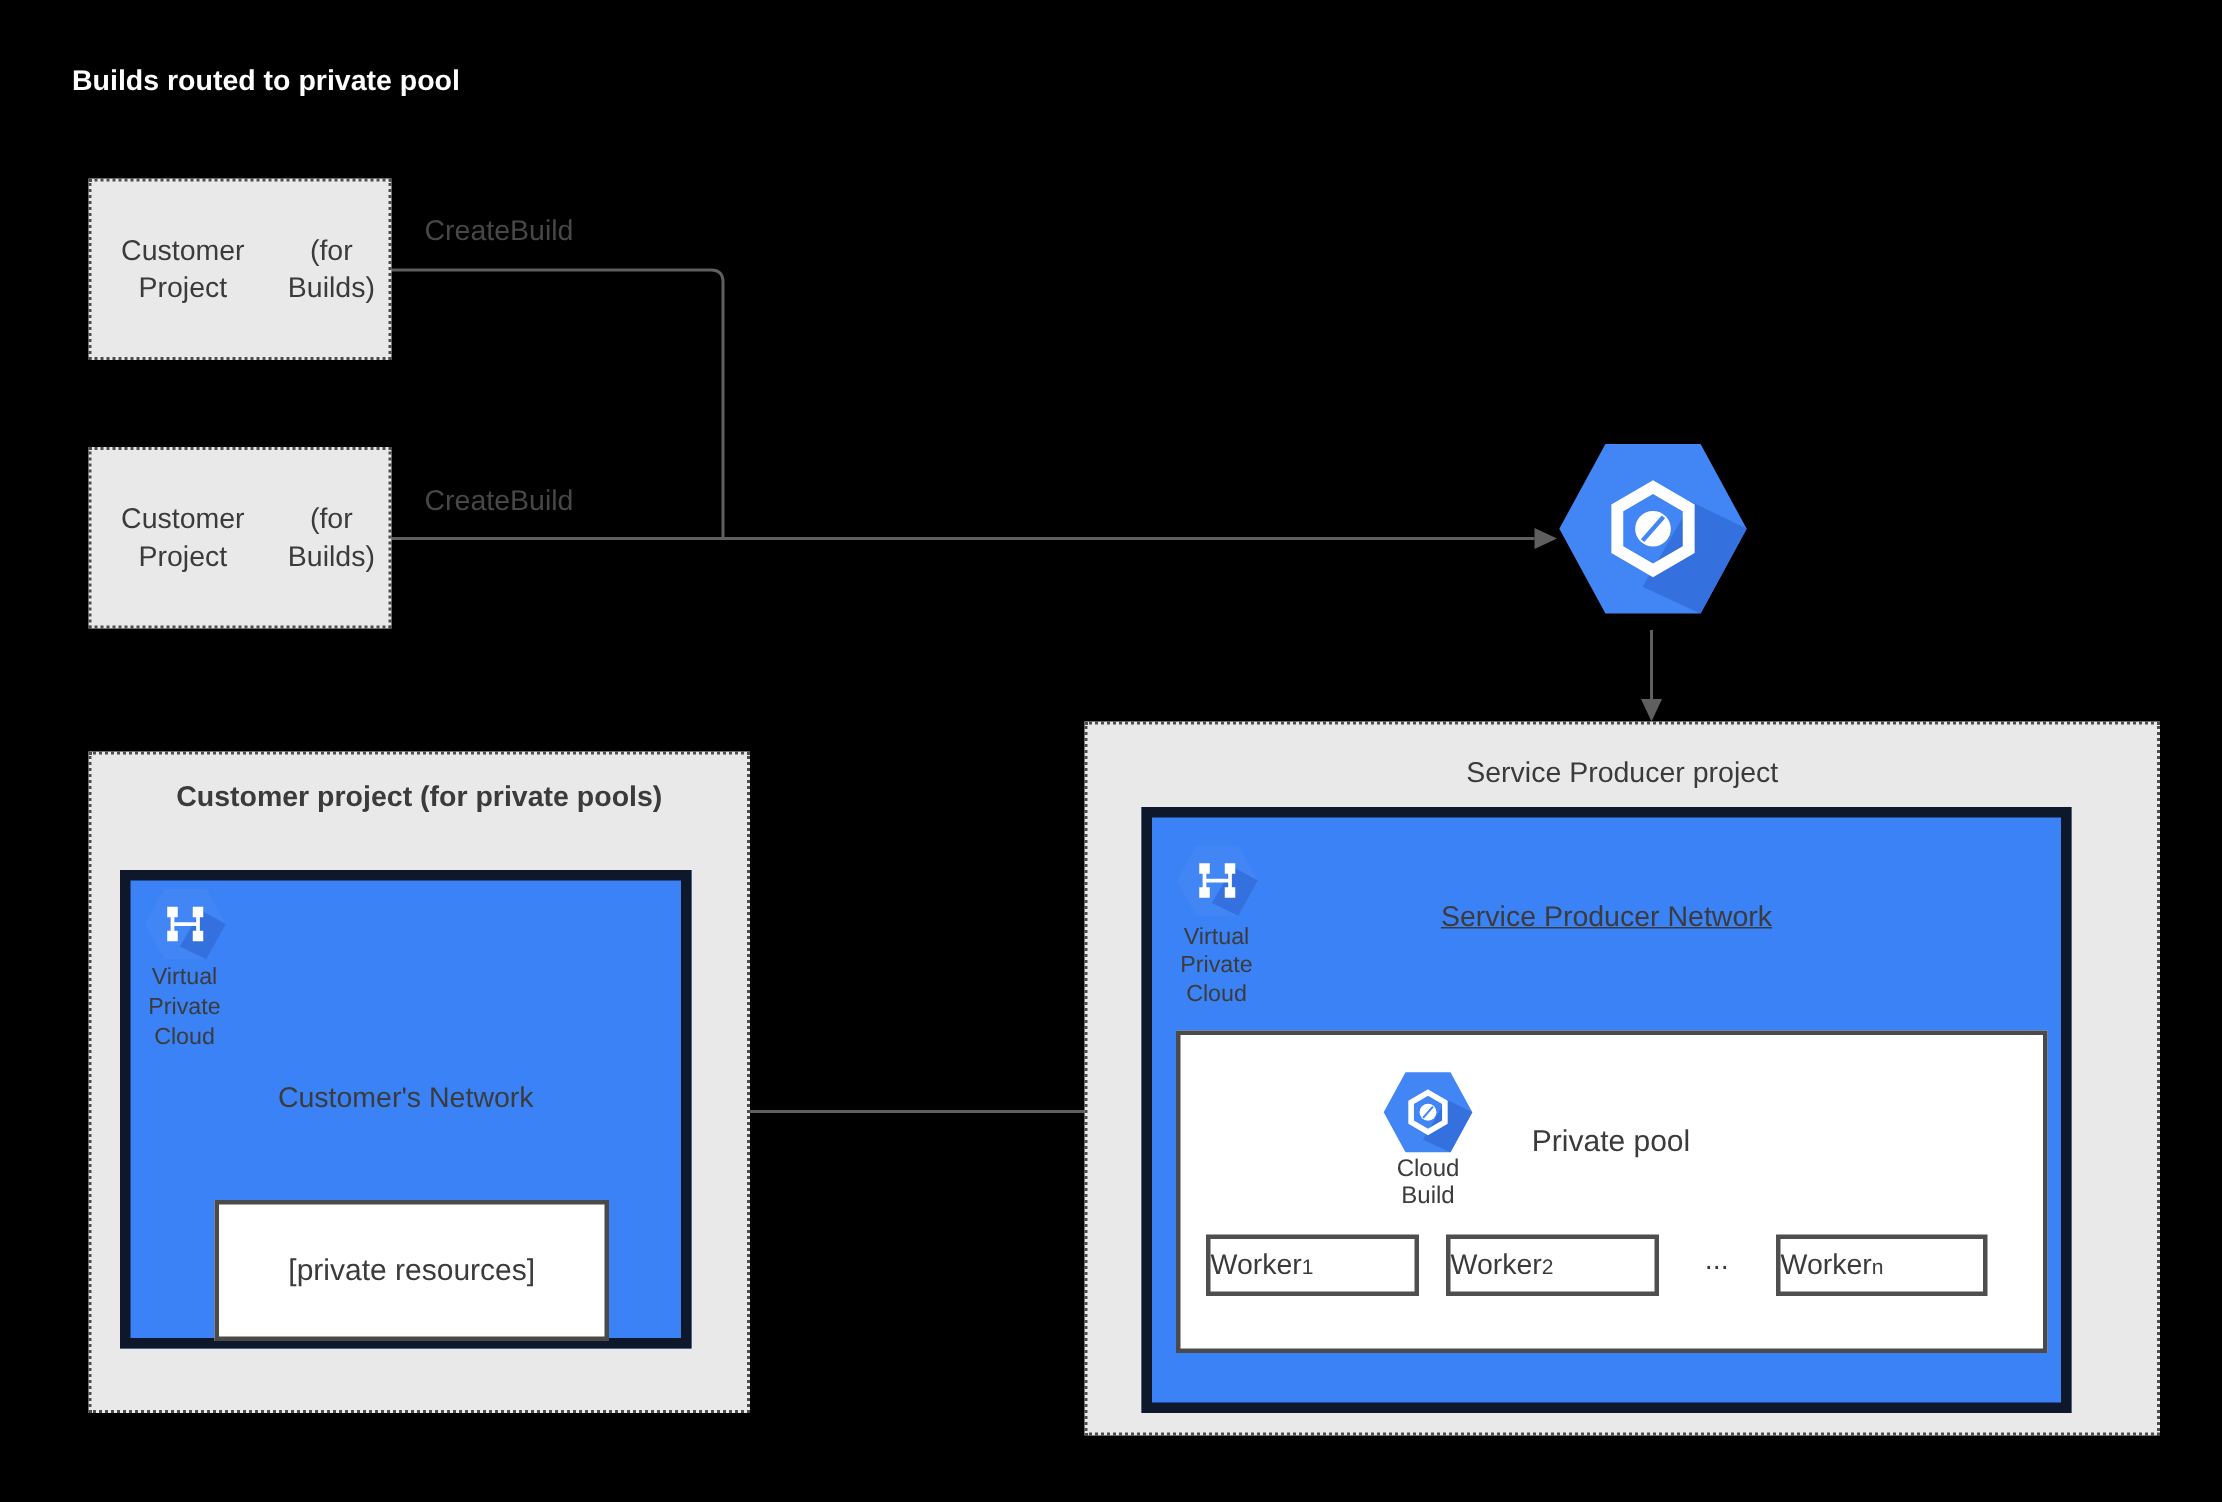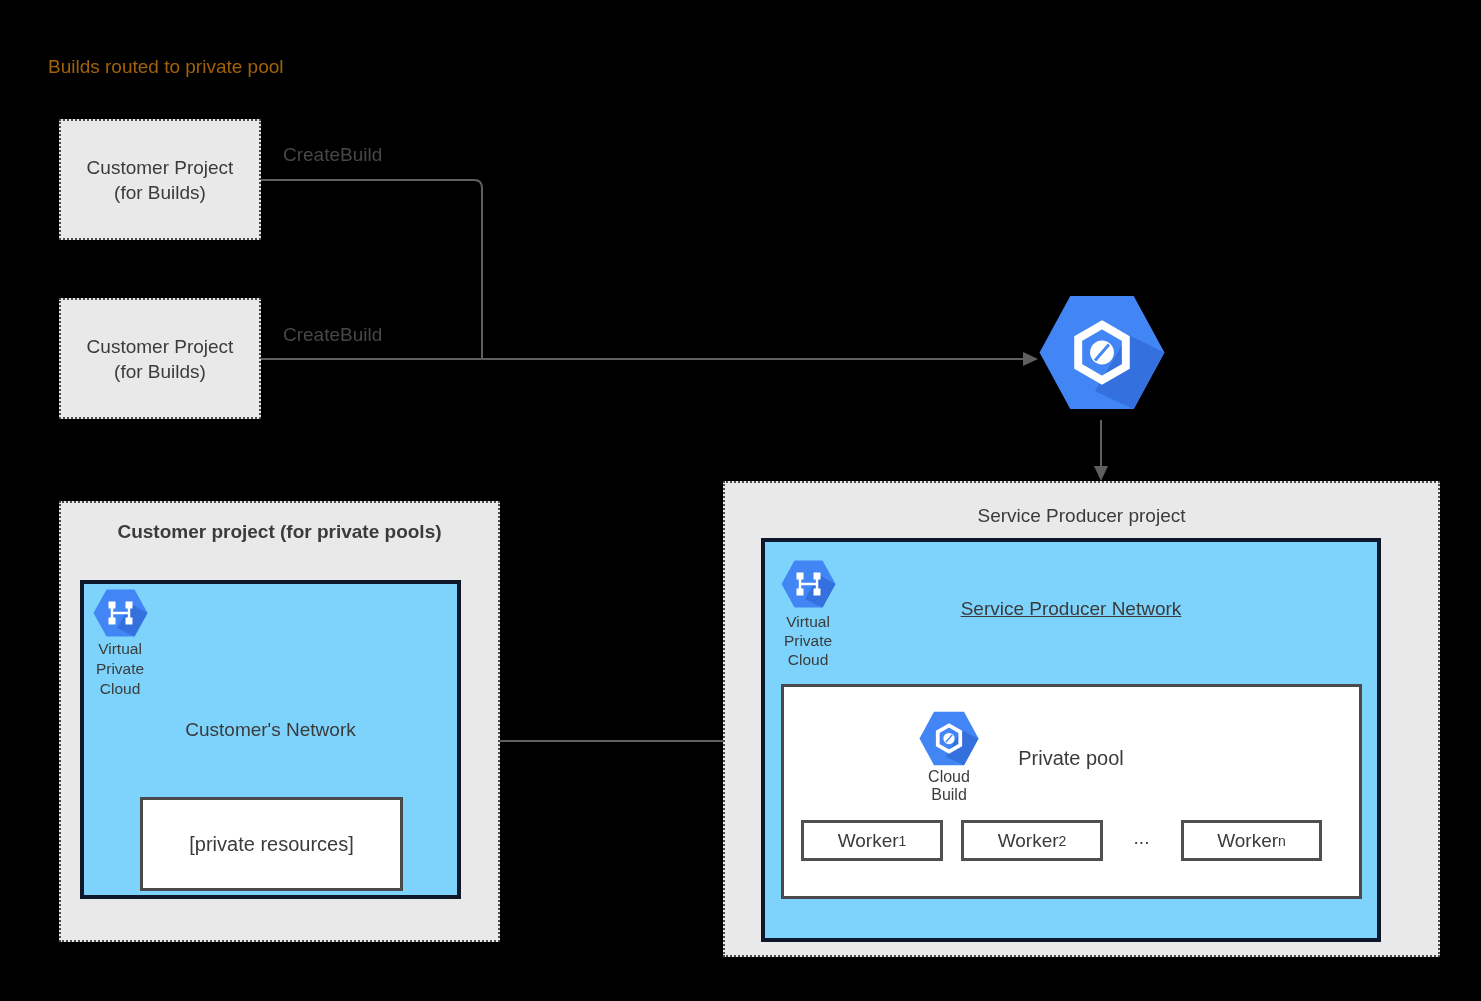--- a/index.html
+++ b/index.html
@@ -8,29 +8,29 @@
     width: 1481px;
     height: 1001px;
     background: #000000;
     font-family: "Liberation Sans", sans-serif;
     color: #3b3b3b;
     overflow: hidden;
   }
   .abs { position: absolute; box-sizing: border-box; }
 
   .diagram-title {
-    left: 48px; top: 56px;
-    font-size: 19px; font-weight: normal; color: #a16207;
+    left: 48px; top: 44px;
+    font-size: 19px; font-weight: bold; color: #ffffff;
   }
 
   .cust-box {
     left: 59px; width: 202px; height: 121px;
     background: #e9e9e9;
     border: 2px dotted #4d4d4d;
-    display: flex; flex-direction: column;
+    display: flex; flex-direction: row;
     align-items: center; justify-content: center;
     font-size: 19px; line-height: 25px; color: #3b3b3b;
     text-align: center;
   }
   .cust-box.b1 { top: 119px; }
   .cust-box.b2 { top: 298px; }
 
   .cb-label { left: 283px; font-size: 19px; color: #474747; }
   .cb-label.l1 { top: 144px; }
   .cb-label.l2 { top: 324px; }
@@ -46,22 +46,22 @@
   .project.left  { left: 59px;  top: 501px; width: 441px; height: 441px; }
   .project.right { left: 723px; top: 481px; width: 717px; height: 476px; padding-left: 16px; }
   .project-title {
     left: 0; width: 100%; text-align: center;
     font-size: 19px; color: #3b3b3b;
   }
   .project.left  .project-title { top: 18px; font-weight: bold; }
   .project.right .project-title { top: 22px; }
 
   .network {
-    background: #7dd3fc;
-    border: 4px solid #0f172a;
+    background: #3b82f6;
+    border: 7px solid #0f172a;
   }
   .network.cust { left: 19px; top: 77px; width: 381px; height: 319px; }
   .network.prod { left: 36px; top: 55px; width: 620px; height: 404px; }
 
   .vpc-icon { width: 55px; height: 48px; }
   .network.cust .vpc-icon { left: 9px;  top: 5px; }
   .network.prod .vpc-icon { left: 16px; top: 18px; }
   .vpc-label {
     width: 110px; text-align: center;
     font-size: 15.5px; line-height: 20px; color: #3b3b3b;
@@ -90,21 +90,21 @@
   .pool-cb-icon { left: 135px; top: 22px; width: 60px; height: 59px; }
   .pool-cb-label {
     left: 115px; top: 81px; width: 100px; text-align: center;
     font-size: 16px; line-height: 18px; color: #3b3b3b;
   }
   .pool-title { left: 162px; top: 60px; width: 250px; text-align: center; font-size: 20px; }
 
   .worker {
     top: 133px; width: 142px; height: 41px;
     background: #ffffff; border: 3px solid #4f4f4f;
-    display: flex; align-items: center; justify-content: center;
+    display: flex; align-items: center; 
     font-size: 19px;
   }
   .worker.w1 { left: 17px; }
   .worker.w2 { left: 177px; }
   .worker.wn { left: 397px; width: 141px; }
   .worker sub { font-size: 14px; line-height: 0; }
   .ellipsis { left: 330px; top: 140px; width: 55px; text-align: center; font-size: 19px; color: #3b3b3b; }
 </style>
 </head>
 <body>

